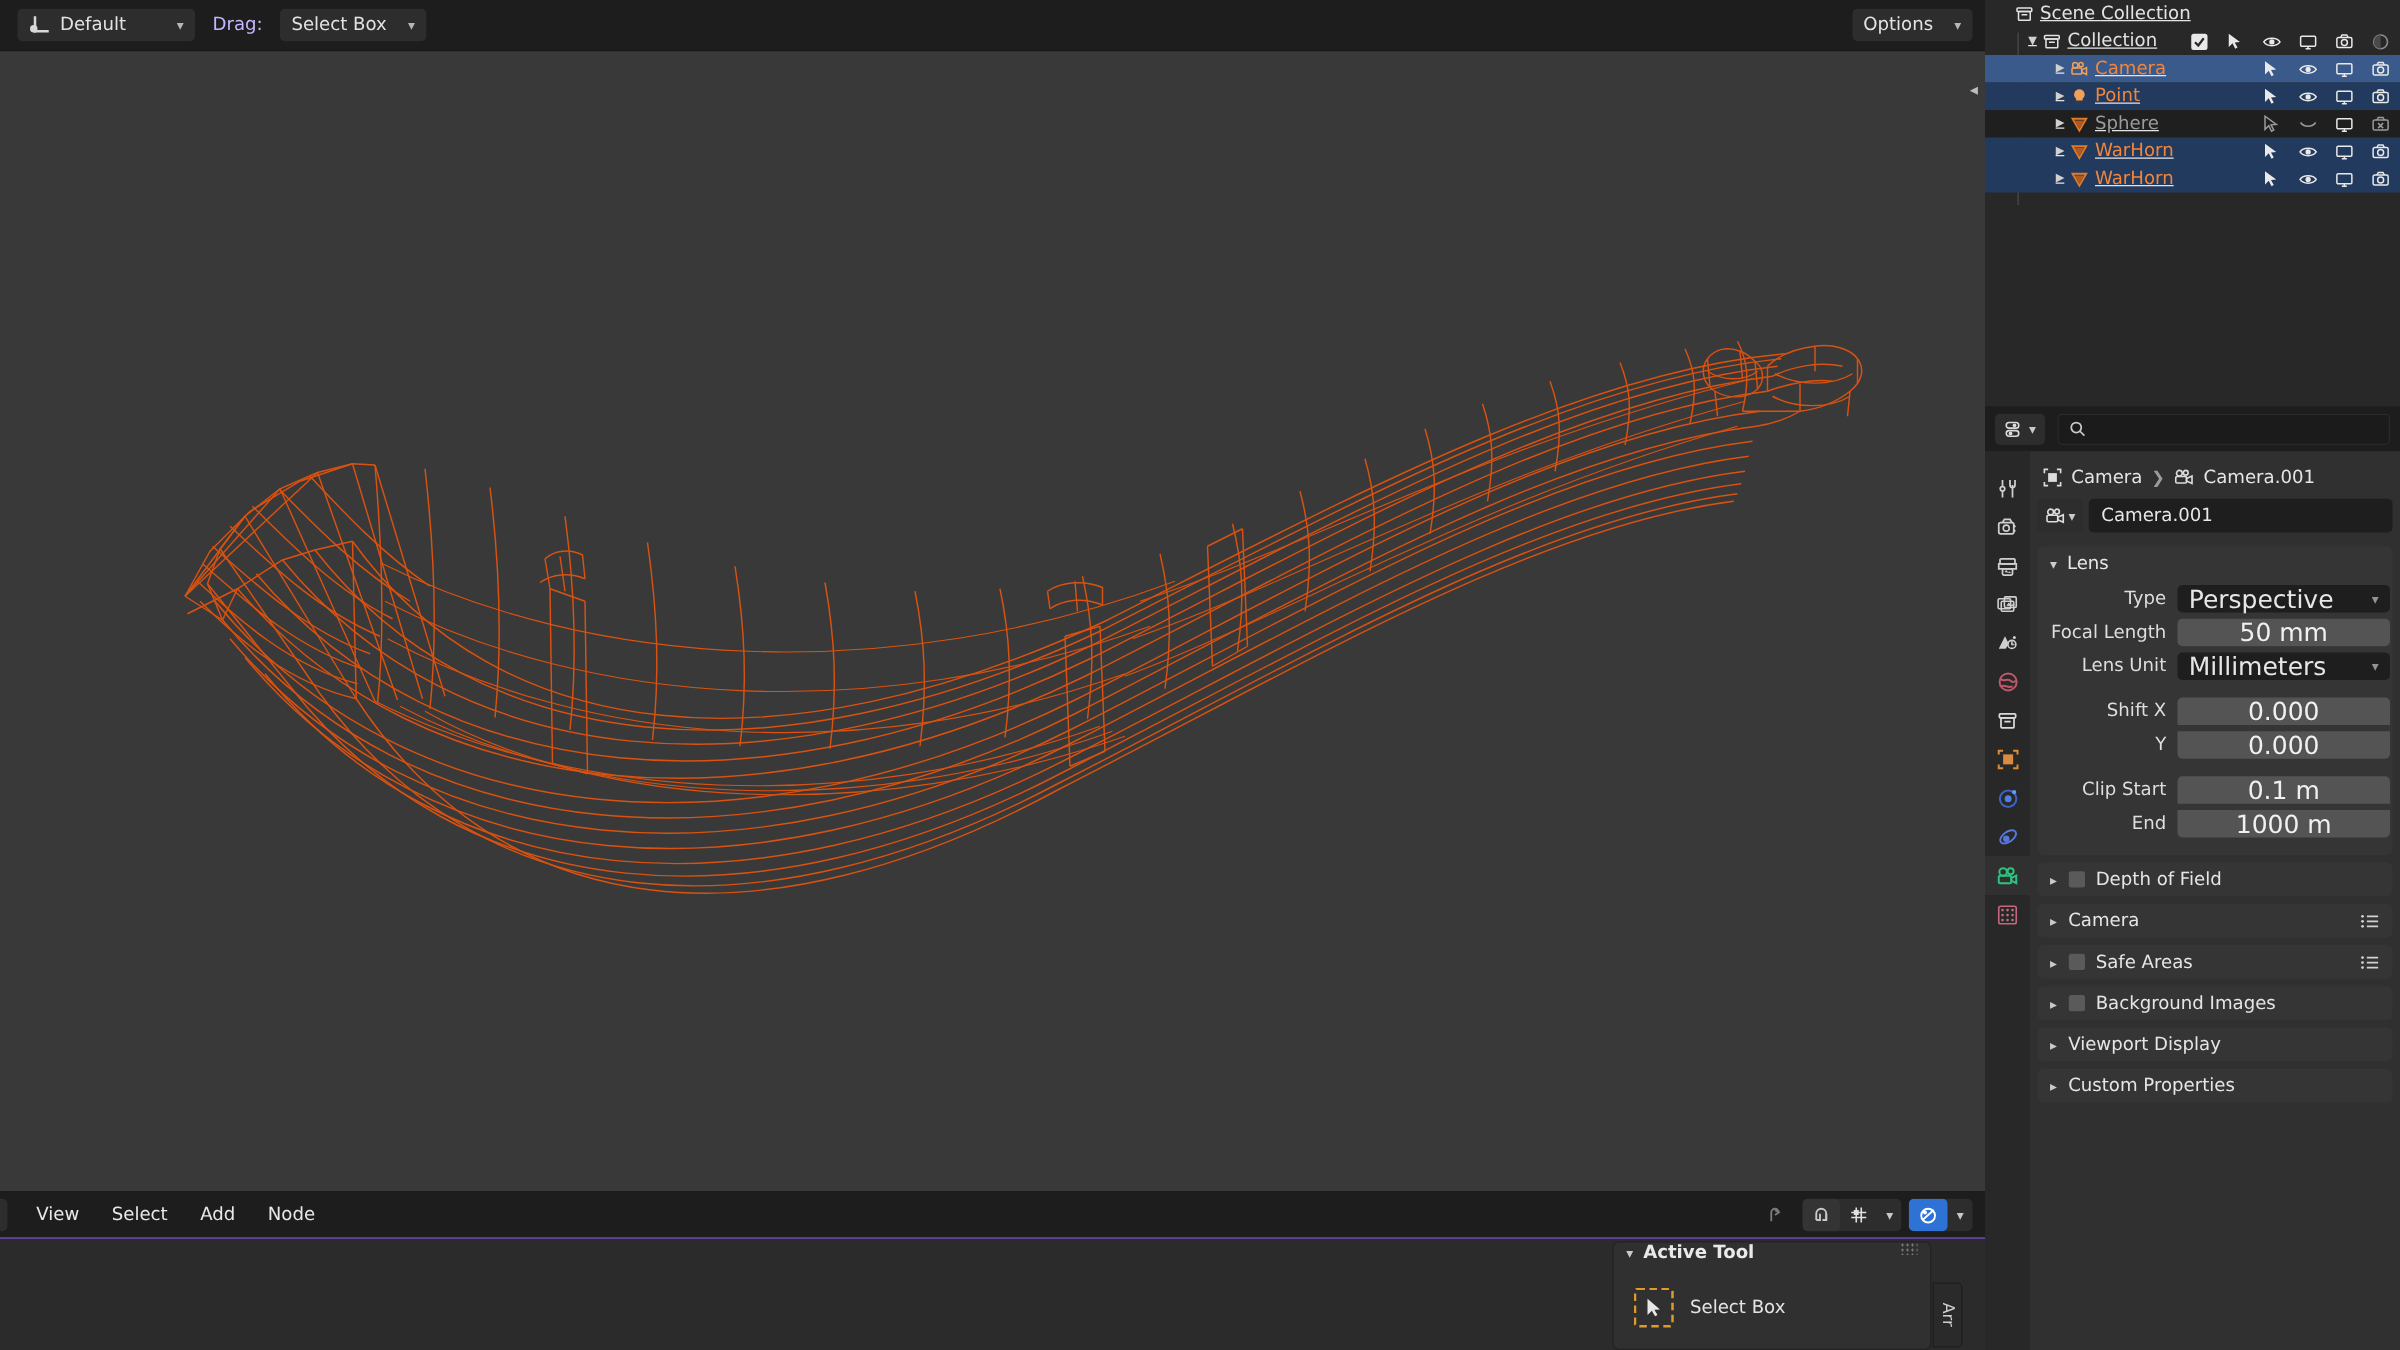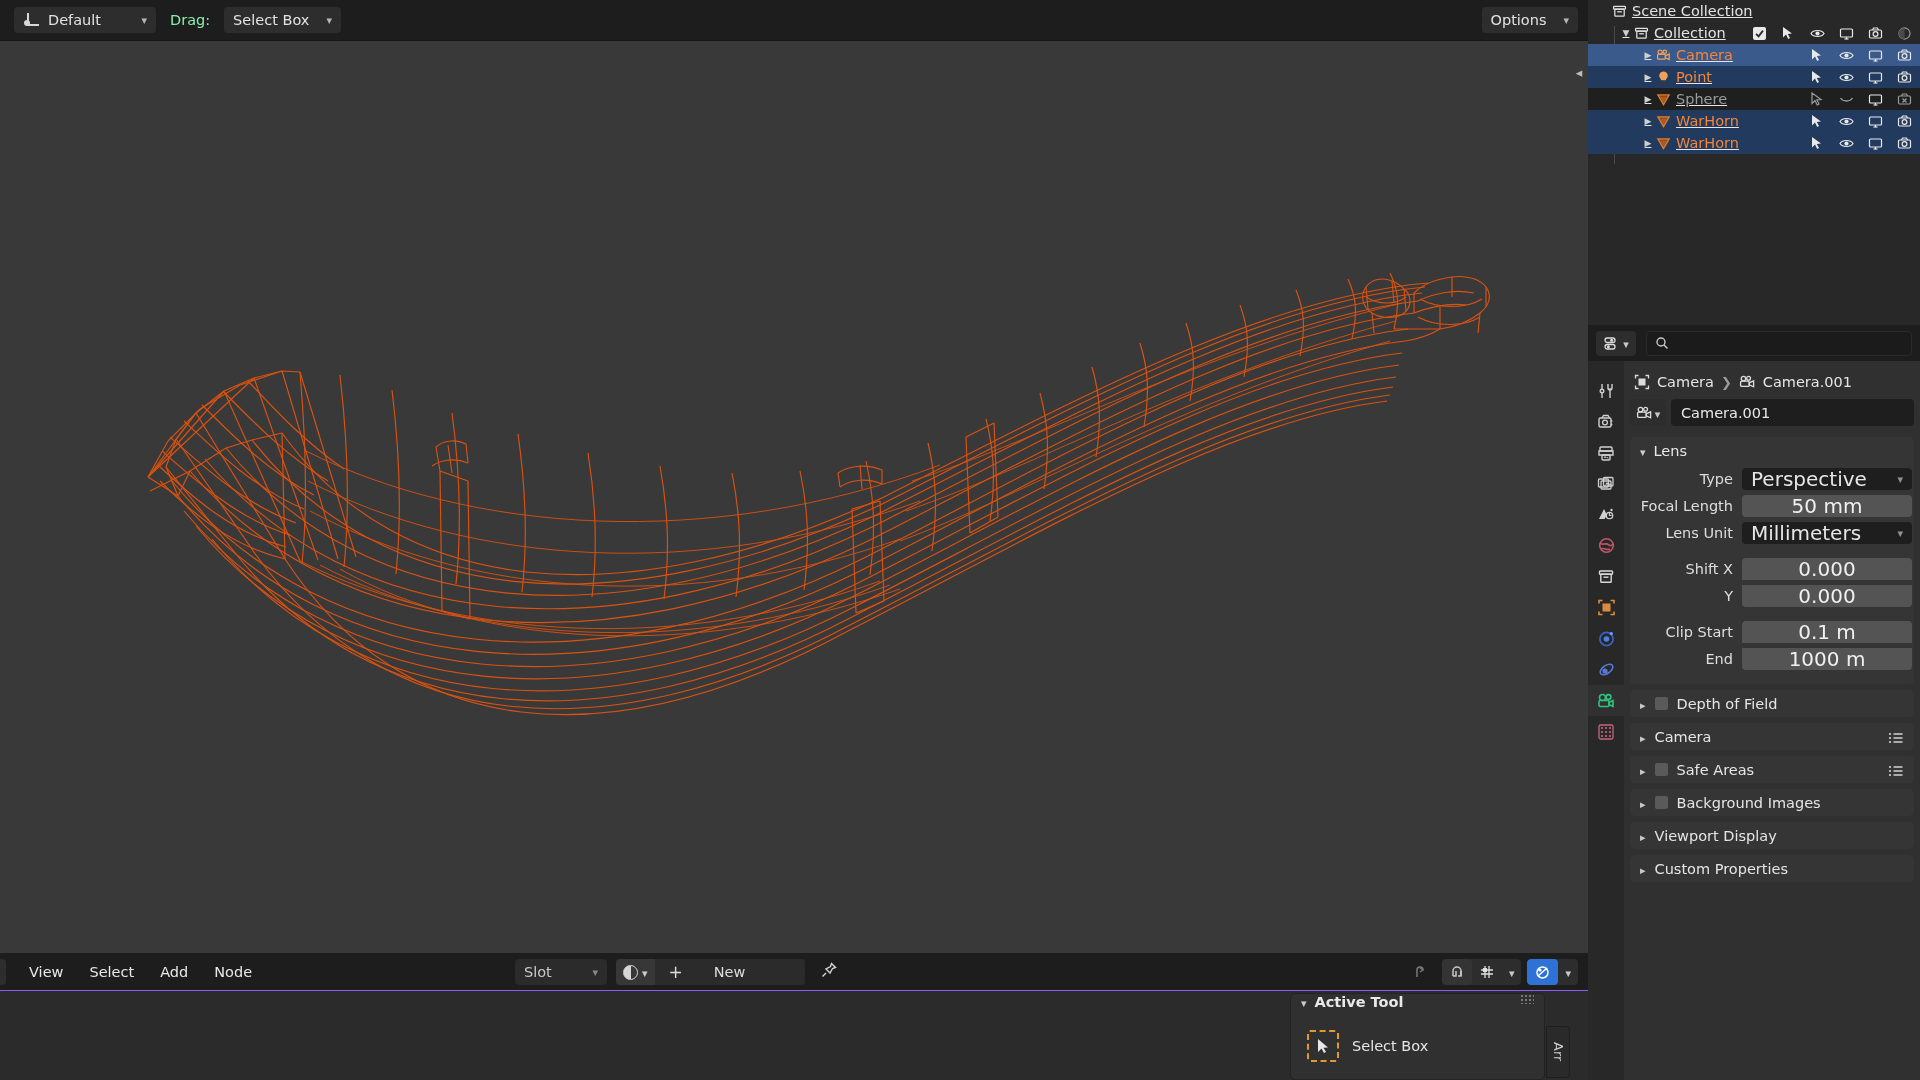--- a/index.html
+++ b/index.html
@@ -23,21 +23,21 @@
     background: #1d1d1d; display: flex; align-items: center; padding-left: 14px;
     gap: 14px; border-bottom: 1px solid #161616;
   }
   .pill {
     background: #2d2d2d; border-radius: 4px; height: 26px;
     display: flex; align-items: center; padding: 0 9px; gap: 7px;
     color: #e2e2e2; font-size: 14.5px; white-space: nowrap; justify-content: space-between;
   }
   .pill .arrow { margin-left: auto; padding-left: 10px; font-size: 10px; color: #cfcfcf; }
   #tool-preset { min-width: 142px; }
-  #drag-label { color: #86efac; }
+  #drag-label { color: #c4b5fd; }
   #drag-select { min-width: 96px; }
   #options-btn { position: absolute; right: 10px; top: 7px; min-width: 84px; justify-content: center; }
   .gizmo-ico { display:inline-block; width:18px; height:18px; position:relative; }
   .gizmo-ico i { position:absolute; background:#d8d8d8; }
   .gizmo-ico i:nth-child(1){ left:4px; top:2px; width:1.5px; height:13px; }
   .gizmo-ico i:nth-child(2){ left:4px; top:13px; width:12px; height:1.5px; }
   .gizmo-ico i:nth-child(3){ left:1px; top:9px; width:6px; height:6px; border-radius:50%; }
 
   
   #viewport {
@@ -349,44 +349,20 @@
   </div>
 
   <div id="node-editor">
     <div id="node-header">
       <div id="editor-type-btn"></div>
       <div class="menu-item">View</div>
       <div class="menu-item">Select</div>
       <div class="menu-item">Add</div>
       <div class="menu-item">Node</div>
 
-      <div id="slot-group">
-        <div id="slot-dd">
-          <span>Slot</span>
-          <span class="arrow chev-d"></span>
-        </div>
-        <div id="mat-group">
-          <div id="mat-icon-btn">
-            <span class="mat-sphere"></span>
-            <span class="chev-d"></span>
-          </div>
-          <div id="mat-new-btn">
-            <span class="plus">+</span>
-            <span>New</span>
-          </div>
-        </div>
-        <div id="pin-btn">
-          <svg width="18" height="18" viewBox="0 0 18 18">
-              <g stroke="#d4d4d4" stroke-width="1.4" fill="none">
-            <path d="M11.5 2.5 L15.5 6.5 L12.5 7.5 L10 12 L6 8 L10.5 5.5 Z"></path>
-                <path d="M6 12 L2.5 15.5"></path>
-              </g>
-            </svg>
-        </div>
-      </div>
 
       <div id="node-right-tools">
         <div class="sq-btn flat">
           <svg width="16" height="16" viewBox="0 0 16 16">
               <g stroke="#7a7a7a" stroke-width="1.5" fill="none">
             <path d="M4 13 V6 a3 3 0 0 1 6 0"></path>
                 <path d="M7 4 l3 2 -3 2"></path>
               </g>
             </svg>
         </div>

